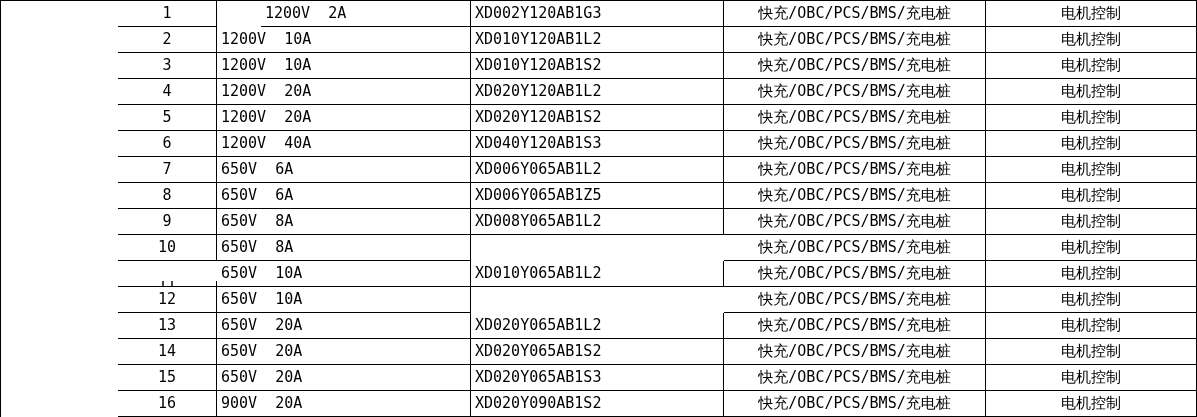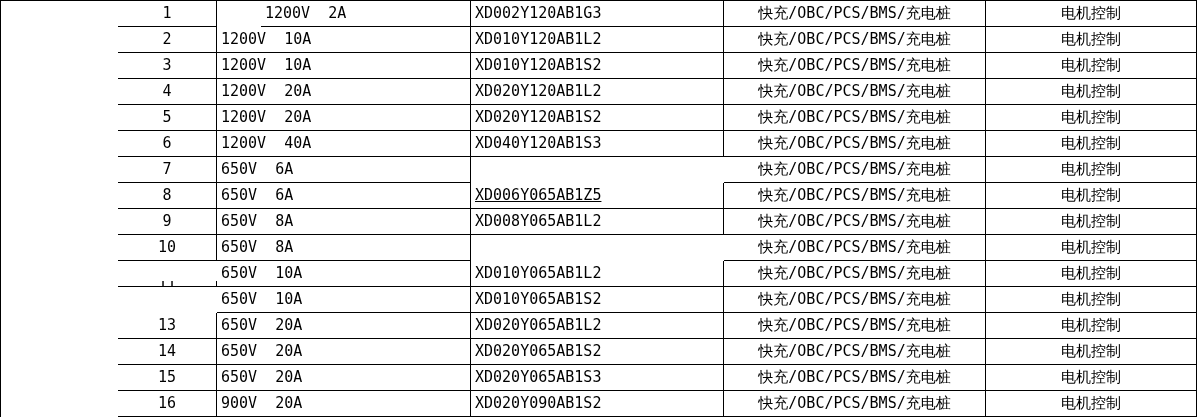--- a/index.html
+++ b/index.html
@@ -82,43 +82,44 @@
       <div class="cell left" style="grid-area: 5 / 4;">XD020Y120AB1S2</div>
       <div class="cell center" style="grid-area: 5 / 5;">快充/OBC/PCS/BMS/充电桩</div>
       <div class="cell center" style="grid-area: 5 / 6;">电机控制</div>
       <div class="cell center" style="grid-area: 6 / 2;">6</div>
       <div class="cell left" style="grid-area: 6 / 3;">1200V  40A</div>
       <div class="cell left" style="grid-area: 6 / 4;">XD040Y120AB1S3</div>
       <div class="cell center" style="grid-area: 6 / 5;">快充/OBC/PCS/BMS/充电桩</div>
       <div class="cell center" style="grid-area: 6 / 6;">电机控制</div>
       <div class="cell center" style="grid-area: 7 / 2;">7</div>
       <div class="cell left" style="grid-area: 7 / 3;">650V  6A</div>
+      <div class="cell left" style="grid-area: 7 / 4;">XD006Y065AB1L2</div>
       <div class="cell center" style="grid-area: 7 / 5;">快充/OBC/PCS/BMS/充电桩</div>
       <div class="cell center" style="grid-area: 7 / 6;">电机控制</div>
       <div class="cell center" style="grid-area: 8 / 2;">8</div>
       <div class="cell left" style="grid-area: 8 / 3;">650V  6A</div>
-      <div class="cell left" style="grid-area: 8 / 4; text-decoration: underline;">XD006Y065AB1Z5</div>
+      <div class="cell left" style="grid-area: 8 / 4;">XD006Y065AB1Z5</div>
       <div class="cell center" style="grid-area: 8 / 5;">快充/OBC/PCS/BMS/充电桩</div>
       <div class="cell center" style="grid-area: 8 / 6;">电机控制</div>
       <div class="cell center" style="grid-area: 9 / 2;">9</div>
       <div class="cell left" style="grid-area: 9 / 3;">650V  8A</div>
       <div class="cell left" style="grid-area: 9 / 4;">XD008Y065AB1L2</div>
       <div class="cell center" style="grid-area: 9 / 5;">快充/OBC/PCS/BMS/充电桩</div>
       <div class="cell center" style="grid-area: 9 / 6;">电机控制</div>
       <div class="cell center" style="grid-area: 10 / 2;">10</div>
       <div class="cell left" style="grid-area: 10 / 3;">650V  8A</div>
       <div class="cell center" style="grid-area: 10 / 5;">快充/OBC/PCS/BMS/充电桩</div>
       <div class="cell center" style="grid-area: 10 / 6;">电机控制</div>
       <div class="cell center" style="grid-area: 11 / 2; margin-top: 20px;">11</div>
       <div class="cell left" style="grid-area: 11 / 3;">650V  10A</div>
       <div class="cell left" style="grid-area: 11 / 4;">XD010Y065AB1L2</div>
       <div class="cell center" style="grid-area: 11 / 5;">快充/OBC/PCS/BMS/充电桩</div>
       <div class="cell center" style="grid-area: 11 / 6;">电机控制</div>
+      <div class="cell center" style="grid-area: 12 / 2;">12</div>
       <div class="cell left" style="grid-area: 12 / 3;">650V  10A</div>
-      <div class="cell left" style="grid-area: 12 / 4;">XD010Y065AB1S2</div>
       <div class="cell center" style="grid-area: 12 / 5;">快充/OBC/PCS/BMS/充电桩</div>
       <div class="cell center" style="grid-area: 12 / 6;">电机控制</div>
       <div class="cell center" style="grid-area: 13 / 2;">13</div>
       <div class="cell left" style="grid-area: 13 / 3;">650V  20A</div>
       <div class="cell left" style="grid-area: 13 / 4;">XD020Y065AB1L2</div>
       <div class="cell center" style="grid-area: 13 / 5;">快充/OBC/PCS/BMS/充电桩</div>
       <div class="cell center" style="grid-area: 13 / 6;">电机控制</div>
       <div class="cell center" style="grid-area: 14 / 2;">14</div>
       <div class="cell left" style="grid-area: 14 / 3;">650V  20A</div>
       <div class="cell left" style="grid-area: 14 / 4;">XD020Y065AB1S2</div>

